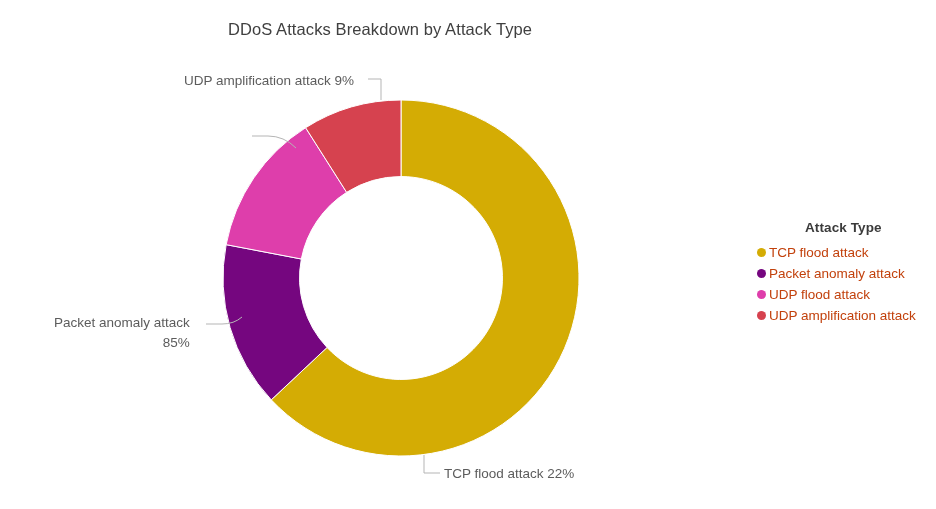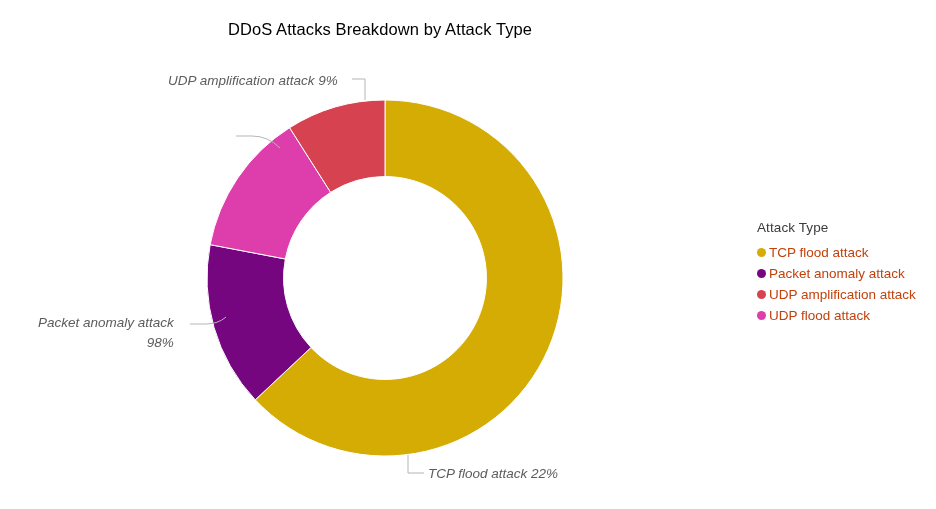--- a/index.html
+++ b/index.html
@@ -20,33 +20,32 @@
   }
 
   
   #chart-title {
     position: absolute;
     left: 0;
     top: 20px;
     width: 760px;
     text-align: center;
     font-size: 16.5px;
-    color: #000000;
+    color: #404040;
     letter-spacing: 0.1px;
     white-space: nowrap;
   }
 
   
   #plot-area {
     position: absolute;
-    left: 0;
+    left: 16px;
     top: 0;
     width: 740px;
     height: 509px;
-    font-style: italic;
   }
   #donut-svg {
     position: absolute;
     left: 0;
     top: 0;
   }
 
   
   .callout {
     position: absolute;
@@ -66,24 +65,25 @@
 
   
   #legend {
     position: absolute;
     left: 757px;
     top: 220px;
     width: 175px;
   }
   #legend-title {
     font-size: 13.5px;
-    font-weight: normal;
+    font-weight: bold;
     color: #3b3b3b;
     margin-bottom: 7px;
     letter-spacing: 0.1px;
+    margin-left: 48px;
   }
   .legend-item {
     display: flex;
     align-items: center;
     height: 21px;
     margin-bottom: 0px;
   }
   .legend-dot {
     width: 9px;
     height: 9px;
@@ -122,41 +122,41 @@
 
         <path d="M 408 455 L 408 473 L 424 473" fill="none" stroke="#B5B5B5" stroke-width="1"></path>
       </g>
     </svg>
 
     <div class="callout" id="callout-udp-amp">UDP amplification attack 9%</div>
 
 
     <div class="callout" id="callout-packet">
       <span>Packet anomaly attack</span>
-      <span class="callout-line2">98%</span>
+      <span class="callout-line2">85%</span>
     </div>
 
     <div class="callout" id="callout-tcp">TCP flood attack 22%</div>
   </div>
 
   <div id="legend">
     <div id="legend-title">Attack Type</div>
     <div id="legend-items">
         <div class="legend-item">
           <span class="legend-dot" style="background: rgb(212, 172, 4);"></span>
           <span class="legend-label">TCP flood attack</span>
         </div>
         <div class="legend-item">
           <span class="legend-dot" style="background: rgb(117, 6, 127);"></span>
           <span class="legend-label">Packet anomaly attack</span>
         </div>
         <div class="legend-item">
+          <span class="legend-dot" style="background: rgb(222, 62, 171);"></span>
+          <span class="legend-label">UDP flood attack</span>
+        </div>
+        <div class="legend-item">
           <span class="legend-dot" style="background: rgb(214, 66, 79);"></span>
           <span class="legend-label">UDP amplification attack</span>
-        </div>
-        <div class="legend-item">
-          <span class="legend-dot" style="background: rgb(222, 62, 171);"></span>
-          <span class="legend-label">UDP flood attack</span>
         </div>
       </div>
   </div>
 
 </div>
 
 </body></html>

